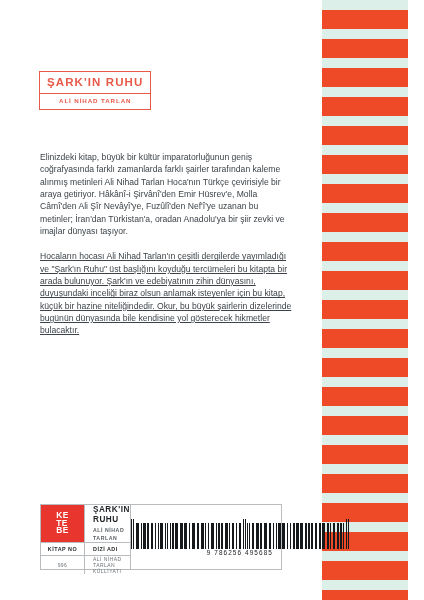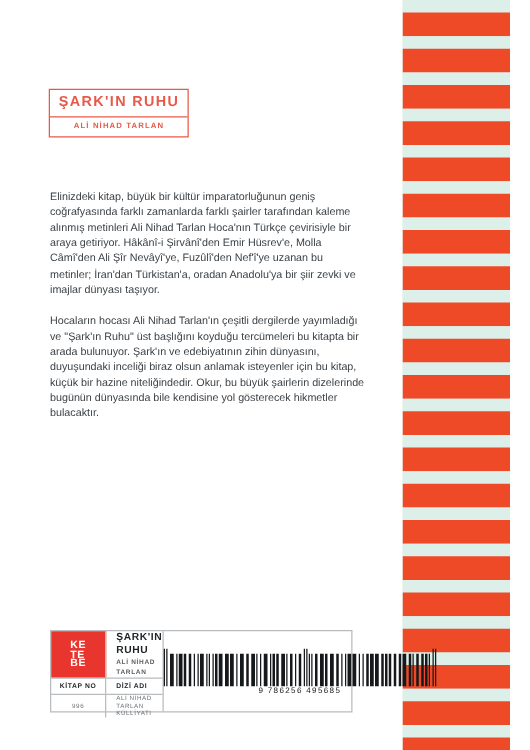--- a/index.html
+++ b/index.html
@@ -81,21 +81,21 @@
     top: 151px;
     width: 252px;
   }
   .blurb p {
     margin: 0 0 13px 0;
     color: #3d4348;
     font-size: 8.6px;
     line-height: 12.35px;
     text-align: left;
   }
-  .blurb p:last-child { margin-bottom: 0; }
+  .blurb p:last-child { margin-bottom: 0; text-decoration: underline; }
 
   
   .info-box {
     position: absolute;
     left: 40px;
     top: 504px;
     width: 242px;
     height: 66px;
     border: 1px solid #b9bcbe;
     box-sizing: border-box;

